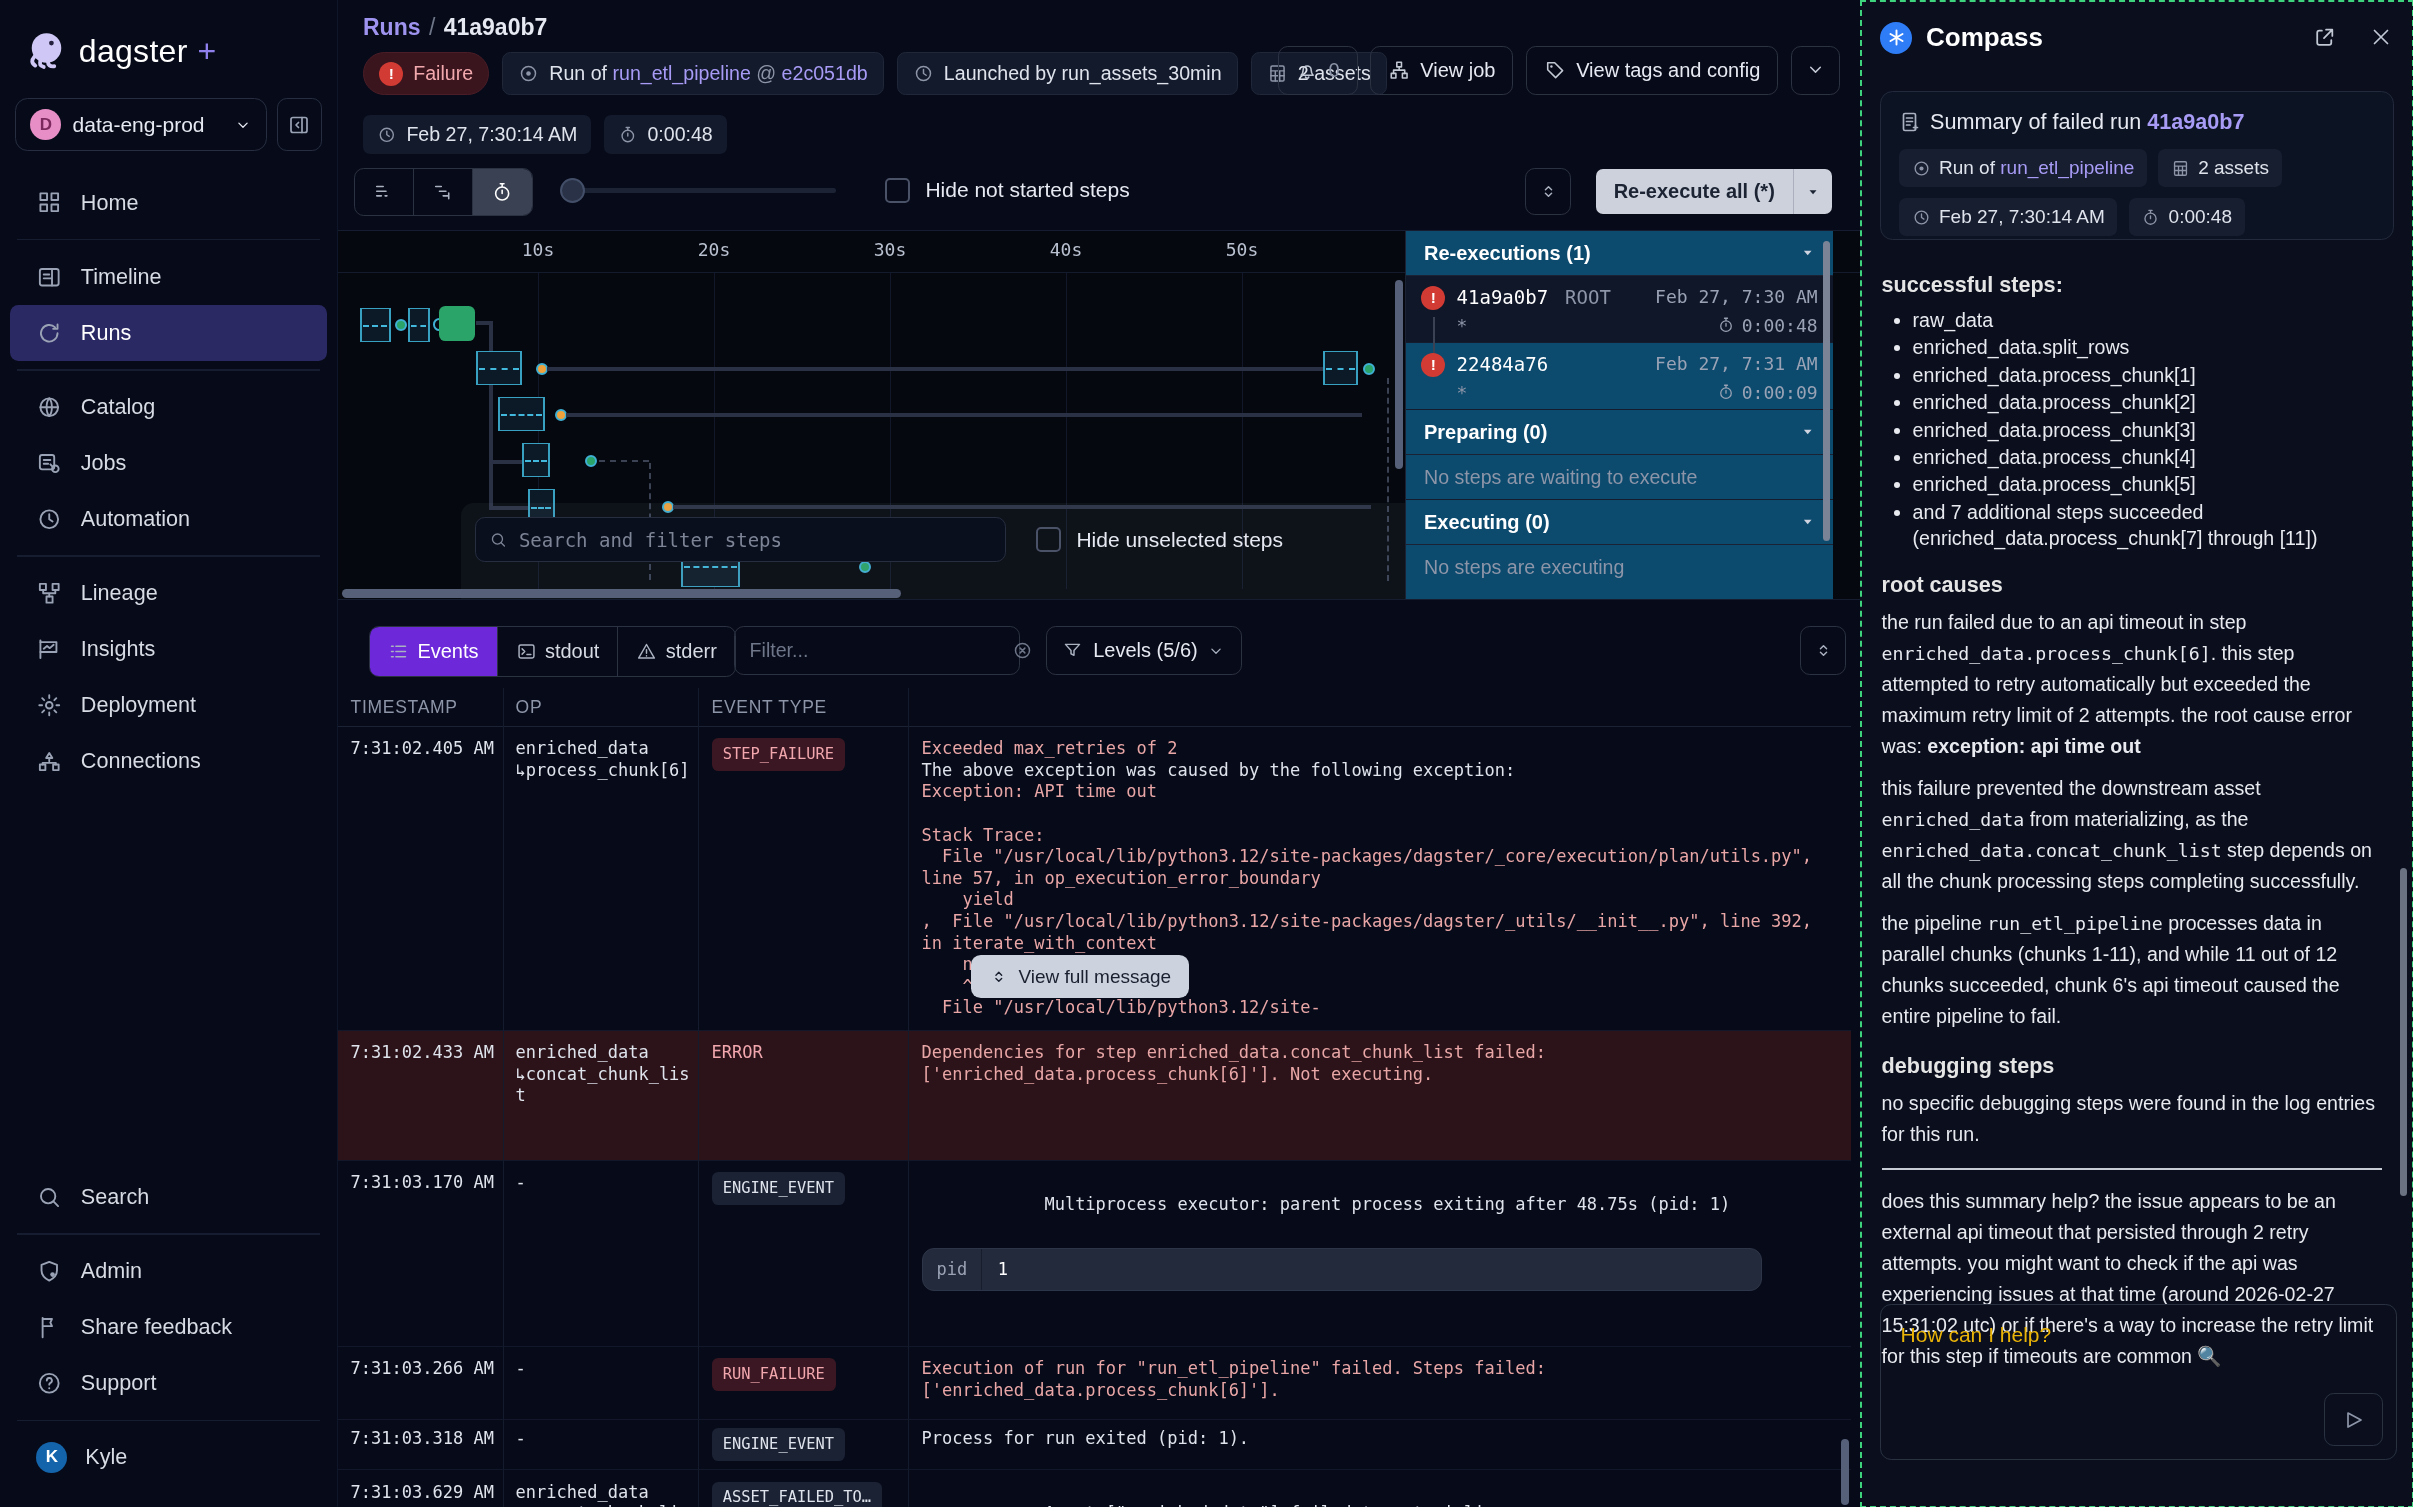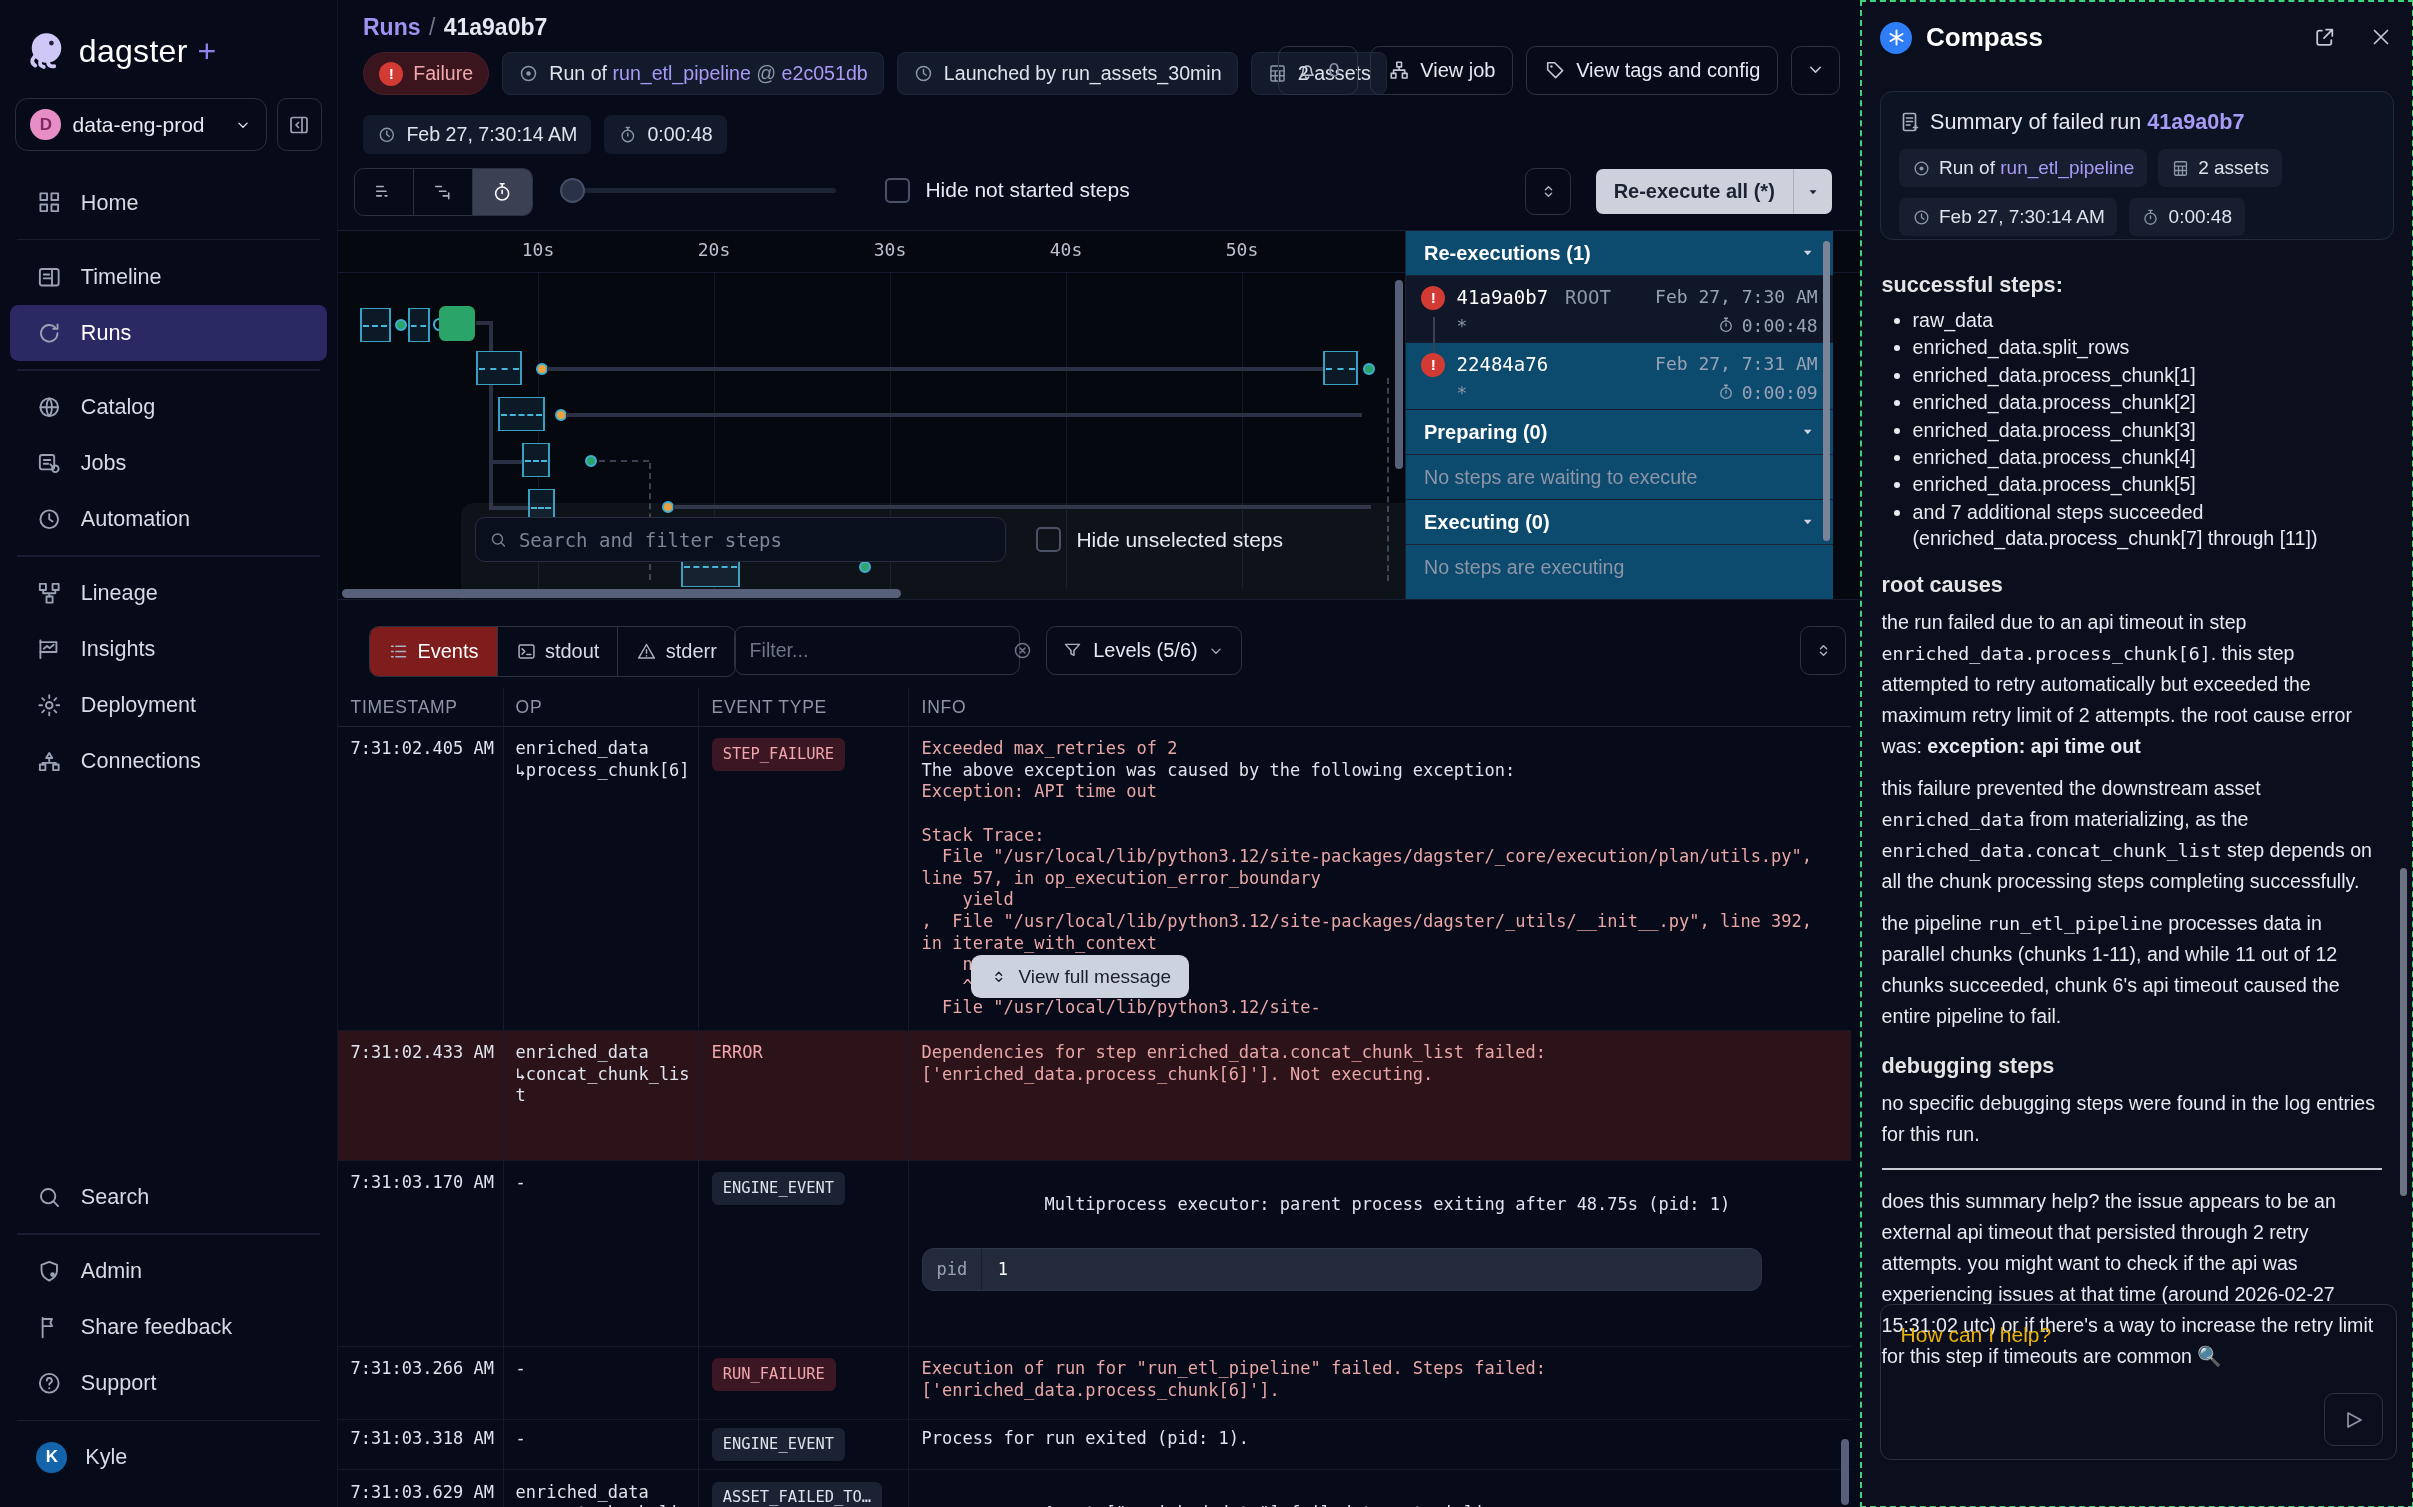--- a/index.html
+++ b/index.html
@@ -127,21 +127,21 @@
   .rxconn{position:absolute;left:27px;top:41px;width:2.1px;height:36px;background:#3a4254;}
   .rxscroll{position:absolute;right:2.8px;top:9.8px;width:7.7px;height:300px;background:#7b8496;border-radius:5.6px;}
 
   
   .events{position:absolute;left:0;top:615px;width:1522px;height:893px;}
   .etoolbar{position:absolute;left:31px;top:11.2px;right:14px;height:52px;}
   .etabs{position:absolute;left:0;top:0;display:flex;border:1.4px solid #2b3242;border-radius:9.8px;overflow:hidden;}
   .etab{display:flex;align-items:center;gap:8.4px;height:49px;padding:0 18px;font-size:20px;color:#d7dbe4;
         border-right:1.4px solid #2b3242;cursor:pointer;}
   .etab:last-child{border-right:none;}
-  .etab.on{background:#7f1d1d;color:#fff;}
+  .etab.on{background:#6d28d9;color:#fff;}
   .etab .cicon{width:21px;height:21px;display:flex;color:#aab1c0;}
   .efilter{position:absolute;left:365px;top:0;width:286px;height:49px;border:1.4px solid #2b3242;border-radius:9.8px;
            display:flex;align-items:center;padding:0 12.6px;gap:8.4px;}
   .efilter input{flex:1;background:transparent;border:none;outline:none;color:#aab1c4;font-size:19.6px;}
   .efilter input::placeholder{color:#6e7689;}
   .efilter .cicon{width:21px;height:21px;color:#6e7689;display:flex;}
   .elevels{position:absolute;left:677px;top:0;height:49px;border:1.4px solid #2b3242;border-radius:9.8px;
            display:flex;align-items:center;gap:9.8px;padding:0 15.4px;font-size:20px;color:#e6e9f1;cursor:pointer;}
   .elevels .cicon{width:21px;height:21px;color:#aab1c0;display:flex;}
   .eexpand{position:absolute;right:0;top:0;width:46px;height:49px;border:1.4px solid #2b3242;border-radius:9.8px;
@@ -728,21 +728,20 @@
       </div>
 
       <div class="etable">
         <div class="colsep" style="left:165px"></div>
         <div class="colsep" style="left:360px"></div>
         <div class="colsep" style="left:570px"></div>
         <div class="ethead">
           <div>TIMESTAMP</div>
           <div>OP</div>
           <div>EVENT TYPE</div>
-          <div>INFO</div>
         </div>
 
         <div class="erow" style="min-height:292px">
           <div class="cell mono">7:31:02.405 AM</div>
           <div class="cell mono">enriched_data
 ↳process_chunk[6]</div>
           <div class="cell"><span class="badge b-pink">STEP_FAILURE</span></div>
           <div class="cell mono info"><span>Exceeded max_retries of 2
 </span><span class="w">The above exception was caused by the following exception:
 </span><span>Exception: API time out

